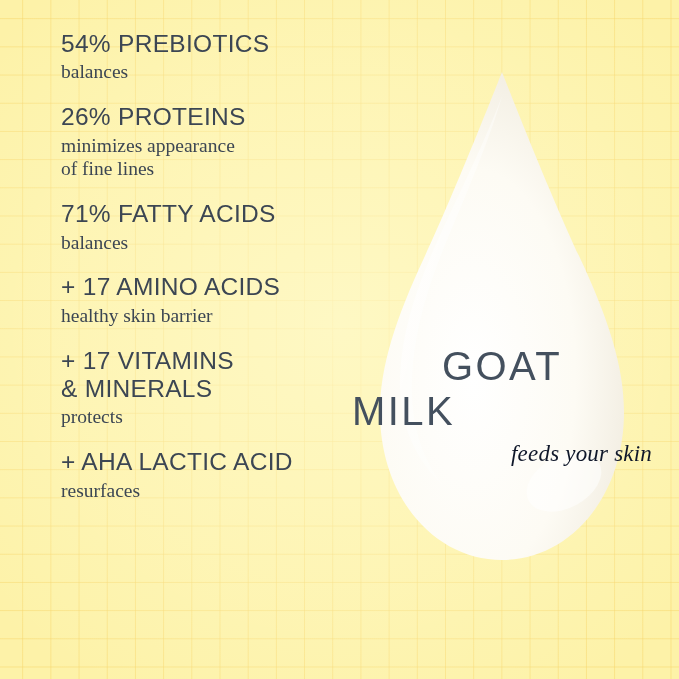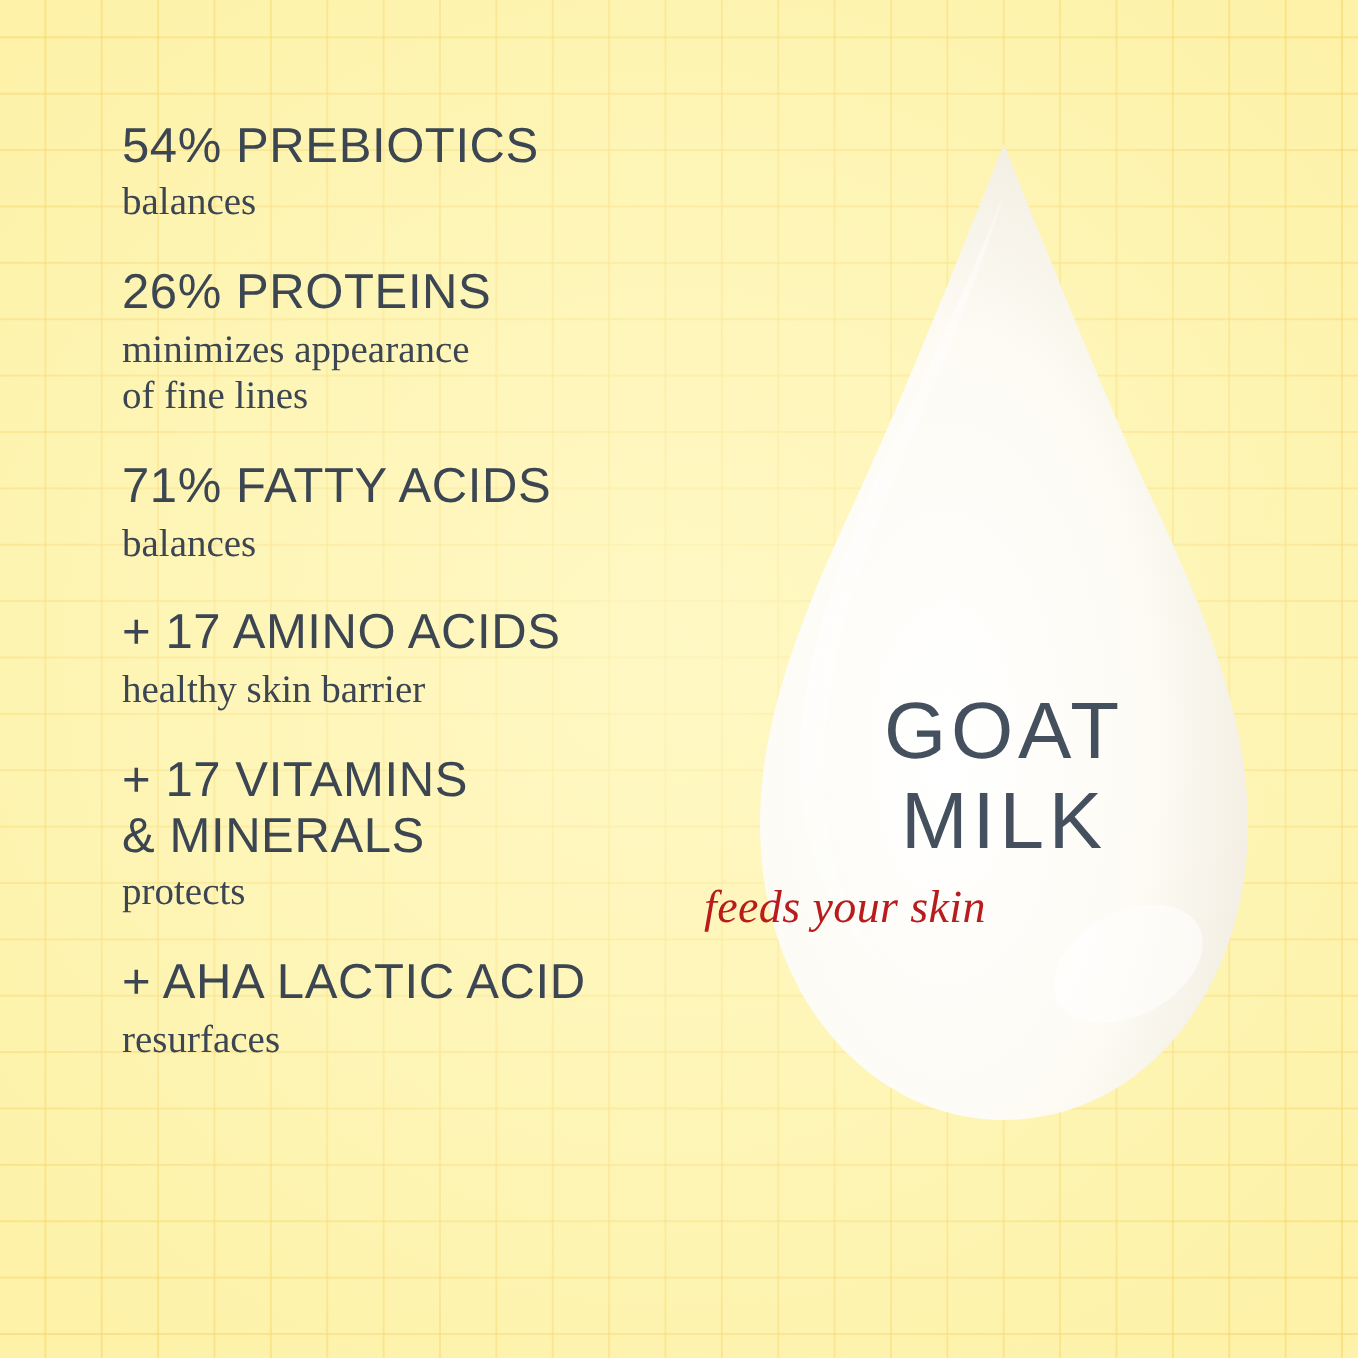--- a/index.html
+++ b/index.html
@@ -34,21 +34,21 @@
     inset: 0;
     background:
       radial-gradient(ellipse 90% 85% at 50% 48%, rgba(255,250,205,0.75) 0%, rgba(255,250,205,0.35) 45%, rgba(253,240,160,0.0) 75%);
     pointer-events: none;
   }
 
   
   #benefits {
     position: absolute;
     left: 61px;
-    top: 60px;
+    top: 30px;
     width: 320px;
   }
   .benefit {
     margin-bottom: 19px;
   }
   .benefit-title {
     font-size: 24.5px;
     letter-spacing: 0.3px;
     color: #3c4653;
     line-height: 1.16;
@@ -91,35 +91,35 @@
     text-align: center;
     font-size: 40px;
     letter-spacing: 2.4px;
     color: #44505e;
     line-height: 1.03;
   }
   #milk-line {
     position: absolute;
     top: 329px;
     width: 300px;
-    text-align: center;
+    text-align: left;
     font-size: 40px;
     letter-spacing: 2.4px;
     color: #44505e;
     line-height: 1.03;
   }
   #feeds-line {
     position: absolute;
     top: 379px;
     width: 300px;
-    text-align: left;
+    text-align: right;
     font-family: "Liberation Serif", serif;
     font-style: italic;
     font-size: 23px;
-    color: #b91c1c;
+    color: #0f172a;
     letter-spacing: 0.2px;
   }
 </style>
 </head>
 <body>
 
 <div id="page">
 
   <div id="grid"></div>
   <div id="vignette"></div>

